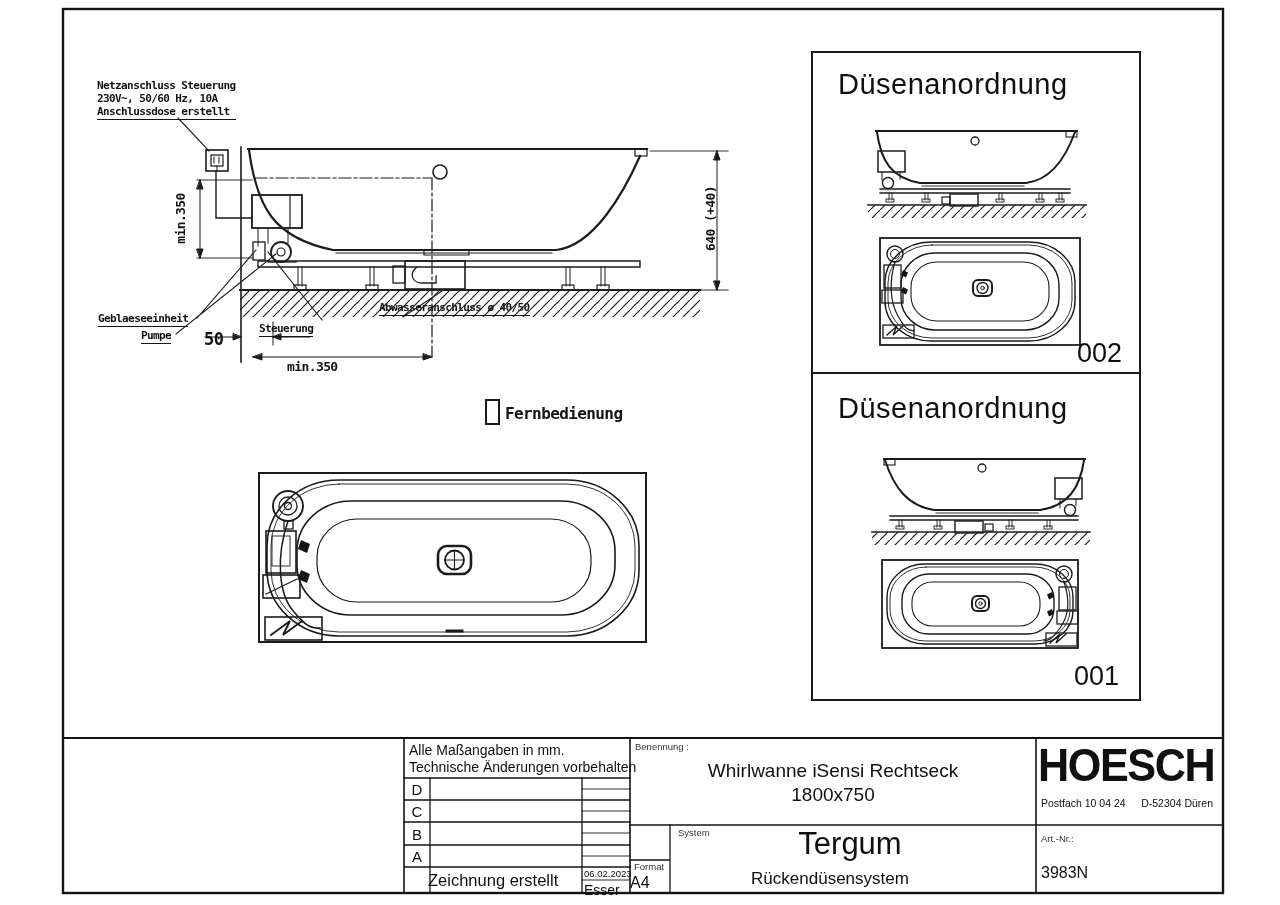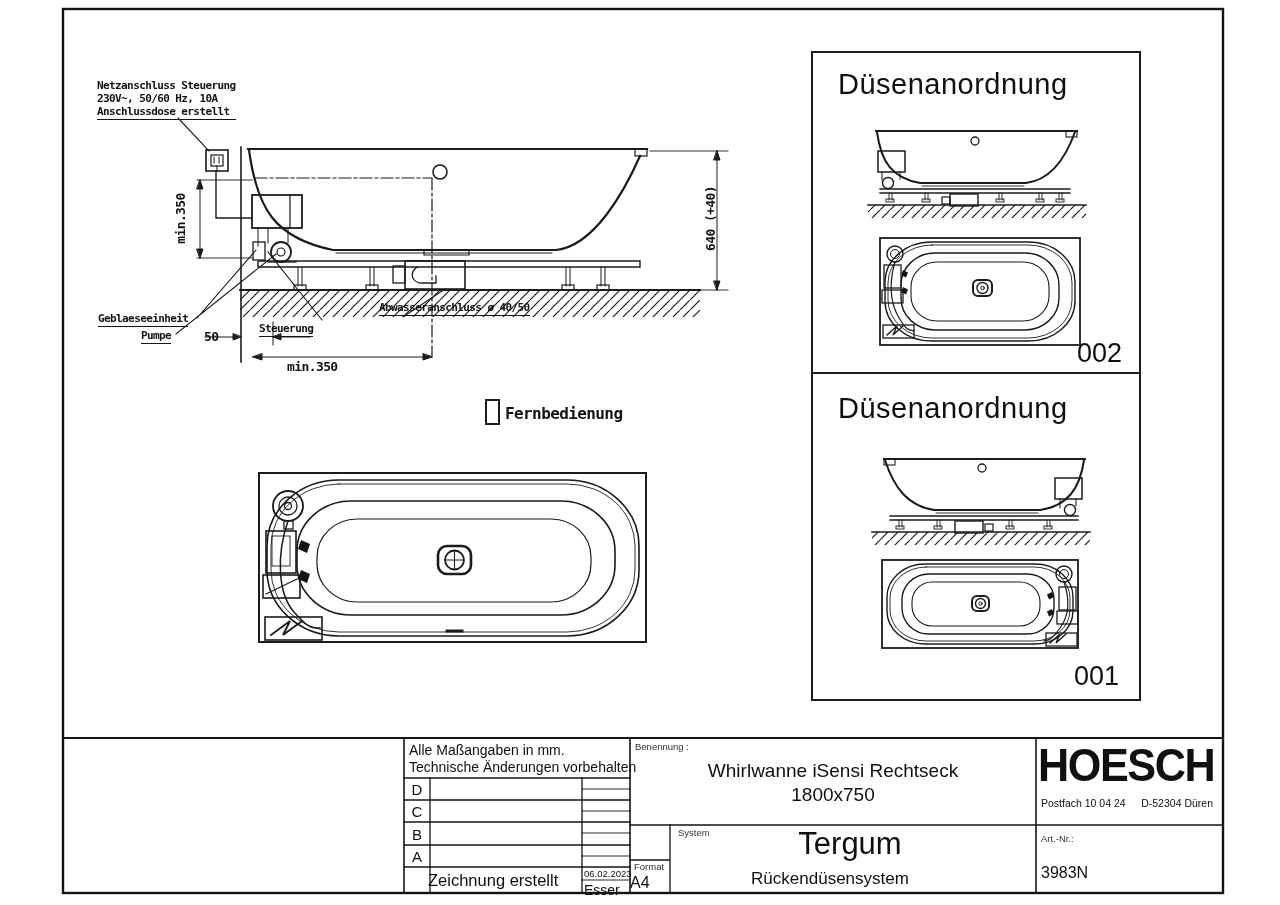--- a/index.html
+++ b/index.html
@@ -225,21 +225,21 @@
   </svg>
 
   <div class="cad abs" style="left:97px;top:79px;font-size:11px;line-height:13px;">
     <div>Netzanschluss Steuerung</div>
     <div>230V~, 50/60 Hz, 10A</div>
     <div class="ul">Anschlussdose erstellt</div>
   </div>
 
   <div class="cad rot" style="left:130px;top:211px;width:100px;font-size:13px;">min.350</div>
   <div class="cad rot" style="left:660px;top:211px;width:100px;font-size:13px;">640 (+40)</div>
-  <div class="cad" style="left:204px;top:329px;font-size:13px;">50</div>
+  <div class="cad" style="left:204px;top:329px;font-size:17px;">50</div>
   <div class="cad" style="left:287px;top:359px;font-size:13px;">min.350</div>
 
   <div class="cad ul" style="left:98px;top:312px;font-size:11px;">Geblaeseeinheit</div>
   <div class="cad ul" style="left:141px;top:329px;font-size:11px;">Pumpe</div>
   <div class="cad ul" style="left:259px;top:322px;font-size:11px;">Steuerung</div>
   <div class="cad ul" style="left:347px;top:301px;font-size:11px;margin-left:32px;">Abwasseranschluss ø 40/50</div>
   <div class="cad" style="left:505px;top:404px;font-size:16px;">Fernbedienung</div>
 
   <div class="ts heading" style="left:838px;top:68px;">Düsenanordnung</div>
   <div class="ts code" style="left:1077px;top:338px;">002</div>

